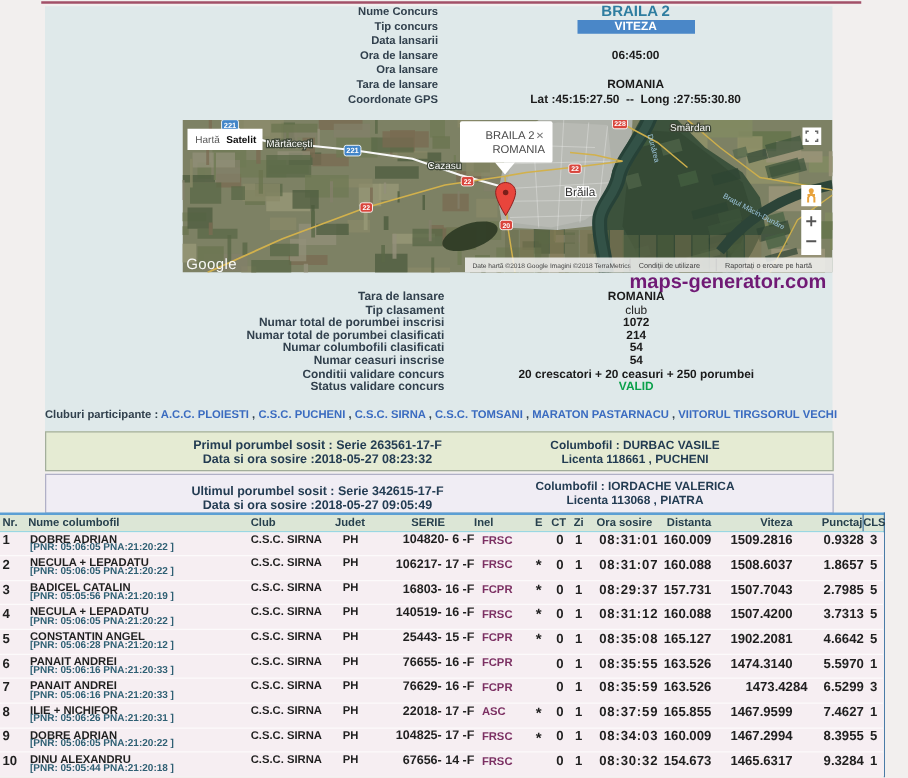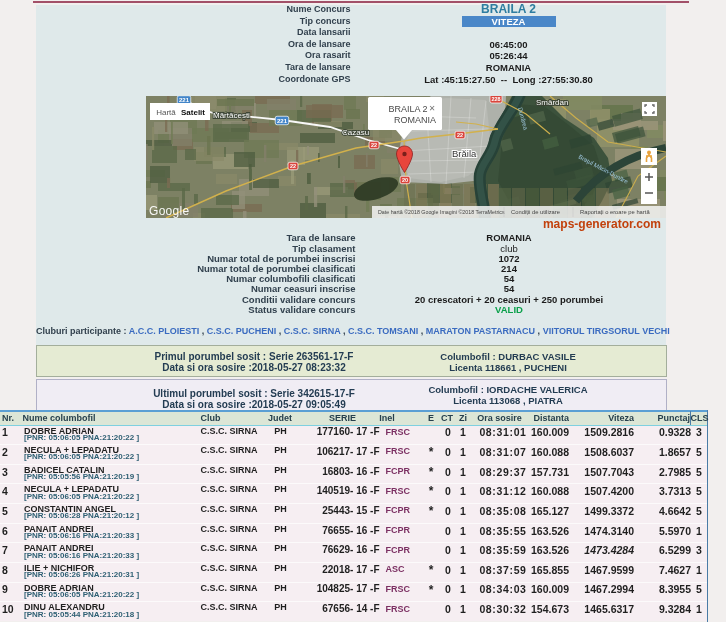--- a/index.html
+++ b/index.html
@@ -24,22 +24,21 @@
 
 <div class="ab" style="left:33px;top:1px;width:656px;height:2px;background:#a25068;"></div>
 <div class="ab" style="left:36px;top:5px;width:630px;height:340px;background:#dfe9ea;"></div>
 <div class="lbl1" style="top:3.7px;">Nume Concurs</div>
 <div class="val1" style="top:3.7px;"><span style="color:#2e7da0;font-size:12px;">BRAILA 2</span></div>
 <div class="lbl1" style="top:15.7px;">Tip concurs</div>
 <div class="val1" style="top:15.7px;"><span style="display:inline-block;width:94px;background:#4a87c8;color:#fff;font-size:9.5px;line-height:11.4px;vertical-align:top;">VITEZA</span></div>
 <div class="lbl1" style="top:27.1px;">Data lansarii</div>
 <div class="lbl1" style="top:38.6px;">Ora de lansare</div>
 <div class="val1" style="top:38.6px;">06:45:00</div>
-<div class="lbl1" style="top:50.1px;">Ora rasarit</div>
-<div class="val1" style="top:50.1px;">05:26:44</div>
+<div class="lbl1" style="top:50.1px;">Ora lansare</div>
 <div class="lbl1" style="top:61.6px;">Tara de lansare</div>
 <div class="val1" style="top:61.6px;">ROMANIA</div>
 <div class="lbl1" style="top:73.7px;">Coordonate GPS</div>
 <div class="val1" style="top:73.7px;">Lat :45:15:27.50&nbsp;&nbsp;--&nbsp;&nbsp;Long :27:55:30.80</div>
 <div class="ab" style="left:146px;top:96px;width:520px;height:122px;">
 <svg width="520" height="122" viewBox="0 0 520 122">
         <rect width="520" height="122" fill="#7d8164"></rect>
         <rect x="220" y="-3" width="18" height="9" fill="#8a8a68" opacity="0.75"></rect>
         <rect x="234" y="108" width="12" height="12" fill="#6a744f" opacity="0.75"></rect>
         <rect x="24" y="24" width="27" height="14" fill="#6f7a54" opacity="0.75"></rect>
@@ -328,21 +327,21 @@
         <path d="M499,97 L507,97" stroke="#555" stroke-width="1.5"></path>
         <rect x="226" y="110" width="294" height="12" fill="#f5f5f5" opacity="0.85"></rect>
         <text x="232" y="118" font-size="5.3" fill="#444" font-family="Liberation Sans,sans-serif">Date hartă ©2018 Google Imagini ©2018 TerraMetrics</text>
         <text x="365" y="118" font-size="5.8" fill="#444" font-family="Liberation Sans,sans-serif">Condiții de utilizare</text>
         <text x="434" y="118" font-size="5.8" fill="#444" font-family="Liberation Sans,sans-serif">Raportați o eroare pe hartă</text>
         <line x1="358" y1="111" x2="358" y2="121" stroke="#ccc" stroke-width="0.7"></line>
         <line x1="427" y1="111" x2="427" y2="121" stroke="#ccc" stroke-width="0.7"></line>
         <text x="3" y="119" font-size="12" fill="#ffffff" font-family="Liberation Sans,sans-serif" opacity="0.95" style="letter-spacing:0.3px">Google</text>
       </svg>
 </div>
-<div class="ab" style="left:361px;top:216.5px;width:300px;text-align:right;font-weight:bold;font-size:12px;color:#c2410c;">maps-generator.com</div>
+<div class="ab" style="left:361px;top:216.5px;width:300px;text-align:right;font-weight:bold;font-size:16px;color:#701a75;">maps-generator.com</div>
 <div class="lbl2" style="top:233.4px;">Tara de lansare</div>
 <div class="val2" style="top:233.4px;">ROMANIA</div>
 <div class="lbl2" style="top:243.6px;">Tip clasament</div>
 <div class="val2" style="top:243.6px;font-weight:normal;">club</div>
 <div class="lbl2" style="top:253.8px;">Numar total de porumbei inscrisi</div>
 <div class="val2" style="top:253.8px;">1072</div>
 <div class="lbl2" style="top:263.9px;">Numar total de porumbei clasificati</div>
 <div class="val2" style="top:263.9px;">214</div>
 <div class="lbl2" style="top:274.1px;">Numar columbofili clasificati</div>
 <div class="val2" style="top:274.1px;">54</div>
@@ -378,21 +377,21 @@
 <div class="hc" style="left:514.0px;width:120px;text-align:right;">Viteza</div>
 <div class="hc" style="left:630.0px;width:60px;text-align:right;">Punctaj</div>
 <div class="hc" style="left:690.5px;width:18px;">CLS</div>
 <div class="ab" style="left:0;top:425.5px;width:707px;height:195.5px;background:#fcfafb;"></div>
 <div class="ab" style="left:0;top:425.50px;width:707px;height:18.65px;background:#f6eef2;"></div>
 <div class="dc num" style="left:2px;top:426.2px;">1</div>
 <div class="dc n9" style="left:24px;top:425.5px;">DOBRE ADRIAN</div>
 <div class="pnr" style="left:24px;top:433.7px;">[PNR: 05:06:05 PNA:21:20:22 ]</div>
 <div class="dc n9" style="left:200.5px;top:425.5px;">C.S.C. SIRNA</div>
 <div class="dc n9 ctr" style="left:250px;top:425.5px;width:61px;">PH</div>
-<div class="dc n10 rgt" style="left:259.5px;top:426.2px;width:120px;">177160- 17 -F</div>
+<div class="dc n10 rgt" style="left:259.5px;top:426.2px;width:120px;">104820- 6 -F</div>
 <div class="dc inel" style="left:385.5px;top:426.7px;">FRSC</div>
 <div class="dc num ctr" style="left:438px;top:426.2px;width:20px;">0</div>
 <div class="dc num ctr" style="left:453px;top:426.2px;width:20px;">1</div>
 <div class="dc num ctr" style="left:443px;top:426.2px;width:120px;letter-spacing:0.65px;">08:31:01</div>
 <div class="dc num rgt" style="left:449px;top:426.2px;width:120px;">160.009</div>
 <div class="dc num rgt" style="left:514px;top:426.2px;width:120px;">1509.2816</div>
 <div class="dc num rgt" style="left:571px;top:426.2px;width:120px;">0.9328</div>
 <div class="dc num ctr" style="left:689px;top:426.2px;width:20px;">3</div>
 <div class="ab" style="left:0;top:445.15px;width:707px;height:18.65px;background:#f6eef2;"></div>
 <div class="dc num" style="left:2px;top:445.8px;">2</div>
@@ -448,21 +447,21 @@
 <div class="pnr" style="left:24px;top:512.3px;">[PNR: 05:06:28 PNA:21:20:12 ]</div>
 <div class="dc n9" style="left:200.5px;top:504.1px;">C.S.C. SIRNA</div>
 <div class="dc n9 ctr" style="left:250px;top:504.1px;width:61px;">PH</div>
 <div class="dc n10 rgt" style="left:259.5px;top:504.8px;width:120px;">25443- 15 -F</div>
 <div class="dc inel" style="left:385.5px;top:505.3px;">FCPR</div>
 <div class="dc ctr" style="left:421px;top:505.1px;width:20px;font-size:12px;line-height:12px;">*</div>
 <div class="dc num ctr" style="left:438px;top:504.8px;width:20px;">0</div>
 <div class="dc num ctr" style="left:453px;top:504.8px;width:20px;">1</div>
 <div class="dc num ctr" style="left:443px;top:504.8px;width:120px;letter-spacing:0.65px;">08:35:08</div>
 <div class="dc num rgt" style="left:449px;top:504.8px;width:120px;">165.127</div>
-<div class="dc num rgt" style="left:514px;top:504.8px;width:120px;">1499.3372</div>
+<div class="dc num rgt" style="left:514px;top:504.8px;width:120px;">1902.2081</div>
 <div class="dc num rgt" style="left:571px;top:504.8px;width:120px;">4.6642</div>
 <div class="dc num ctr" style="left:689px;top:504.8px;width:20px;">5</div>
 <div class="ab" style="left:0;top:523.75px;width:707px;height:18.65px;background:#f6eef2;"></div>
 <div class="dc num" style="left:2px;top:524.5px;">6</div>
 <div class="dc n9" style="left:24px;top:523.8px;">PANAIT ANDREI</div>
 <div class="pnr" style="left:24px;top:532.0px;">[PNR: 05:06:16 PNA:21:20:33 ]</div>
 <div class="dc n9" style="left:200.5px;top:523.8px;">C.S.C. SIRNA</div>
 <div class="dc n9 ctr" style="left:250px;top:523.8px;width:61px;">PH</div>
 <div class="dc n10 rgt" style="left:259.5px;top:524.5px;width:120px;">76655- 16 -F</div>
 <div class="dc inel" style="left:385.5px;top:525.0px;">FCPR</div>
@@ -478,21 +477,21 @@
 <div class="dc n9" style="left:24px;top:543.4px;">PANAIT ANDREI</div>
 <div class="pnr" style="left:24px;top:551.6px;">[PNR: 05:06:16 PNA:21:20:33 ]</div>
 <div class="dc n9" style="left:200.5px;top:543.4px;">C.S.C. SIRNA</div>
 <div class="dc n9 ctr" style="left:250px;top:543.4px;width:61px;">PH</div>
 <div class="dc n10 rgt" style="left:259.5px;top:544.1px;width:120px;">76629- 16 -F</div>
 <div class="dc inel" style="left:385.5px;top:544.6px;">FCPR</div>
 <div class="dc num ctr" style="left:438px;top:544.1px;width:20px;">0</div>
 <div class="dc num ctr" style="left:453px;top:544.1px;width:20px;">1</div>
 <div class="dc num ctr" style="left:443px;top:544.1px;width:120px;letter-spacing:0.65px;">08:35:59</div>
 <div class="dc num rgt" style="left:449px;top:544.1px;width:120px;">163.526</div>
-<div class="dc num rgt" style="left:514px;top:544.1px;width:120px;font-style:italic;">1473.4284</div>
+<div class="dc num rgt" style="left:514px;top:544.1px;width:132px;">1473.4284</div>
 <div class="dc num rgt" style="left:571px;top:544.1px;width:120px;">6.5299</div>
 <div class="dc num ctr" style="left:689px;top:544.1px;width:20px;">3</div>
 <div class="ab" style="left:0;top:563.05px;width:707px;height:18.65px;background:#f6eef2;"></div>
 <div class="dc num" style="left:2px;top:563.8px;">8</div>
 <div class="dc n9" style="left:24px;top:563.0px;">ILIE + NICHIFOR</div>
 <div class="pnr" style="left:24px;top:571.2px;">[PNR: 05:06:26 PNA:21:20:31 ]</div>
 <div class="dc n9" style="left:200.5px;top:563.0px;">C.S.C. SIRNA</div>
 <div class="dc n9 ctr" style="left:250px;top:563.0px;width:61px;">PH</div>
 <div class="dc n10 rgt" style="left:259.5px;top:563.8px;width:120px;">22018- 17 -F</div>
 <div class="dc inel" style="left:385.5px;top:564.2px;">ASC</div>

